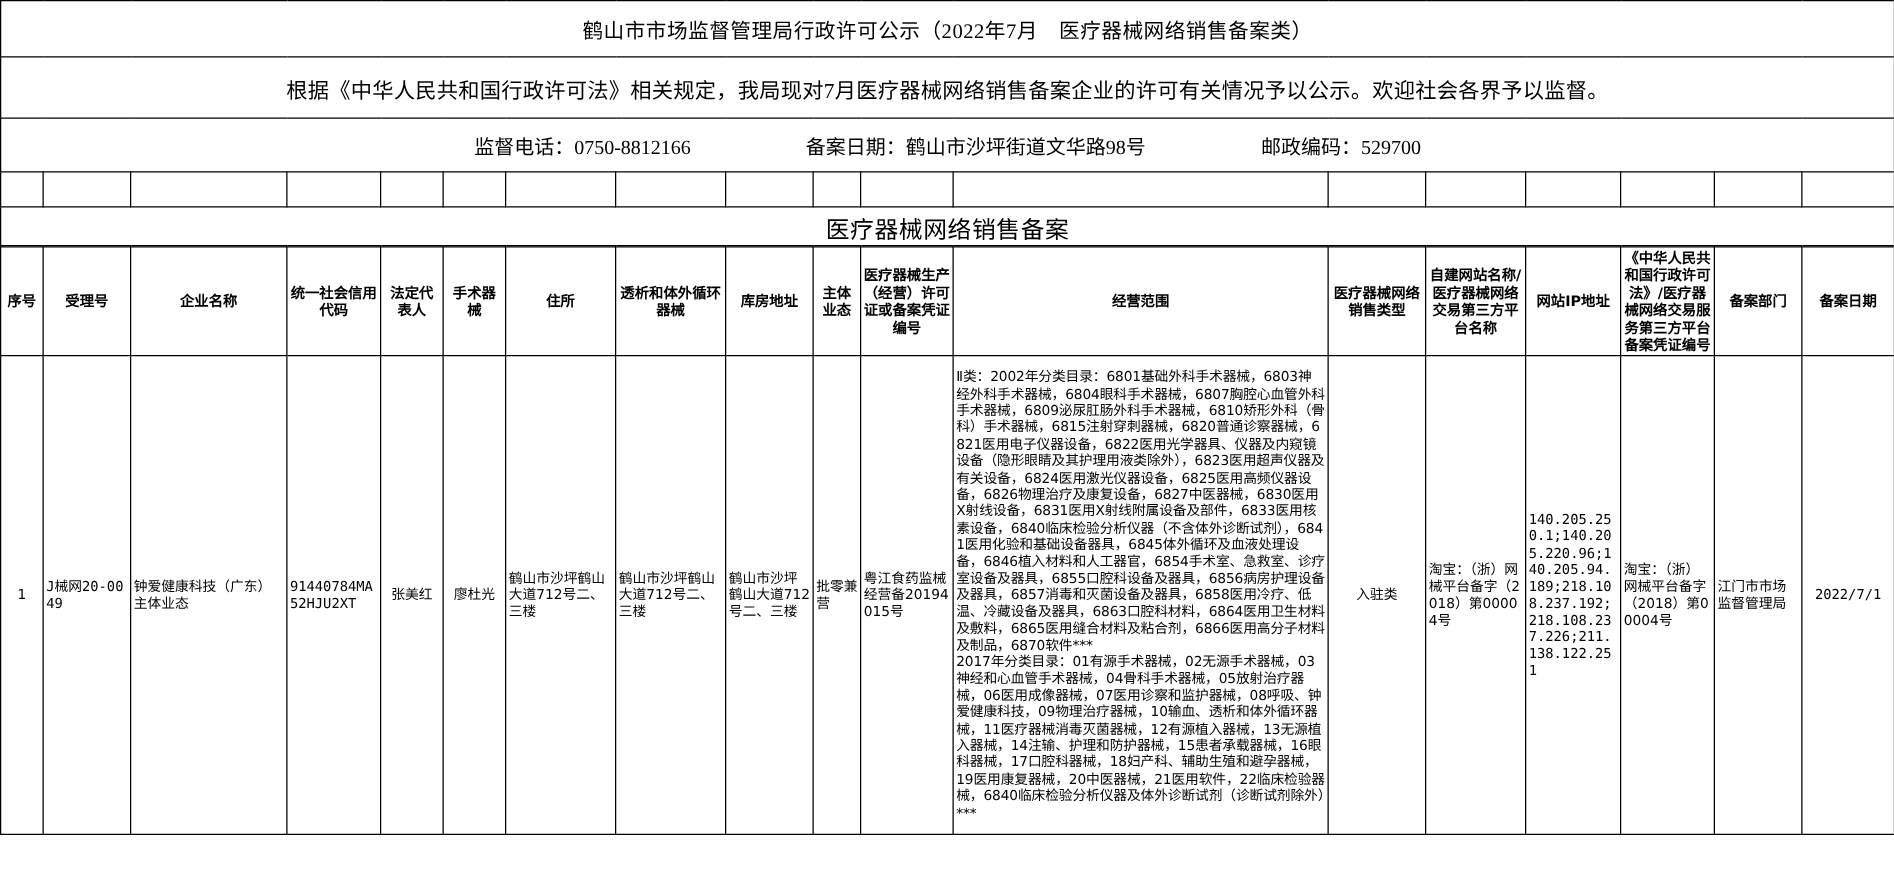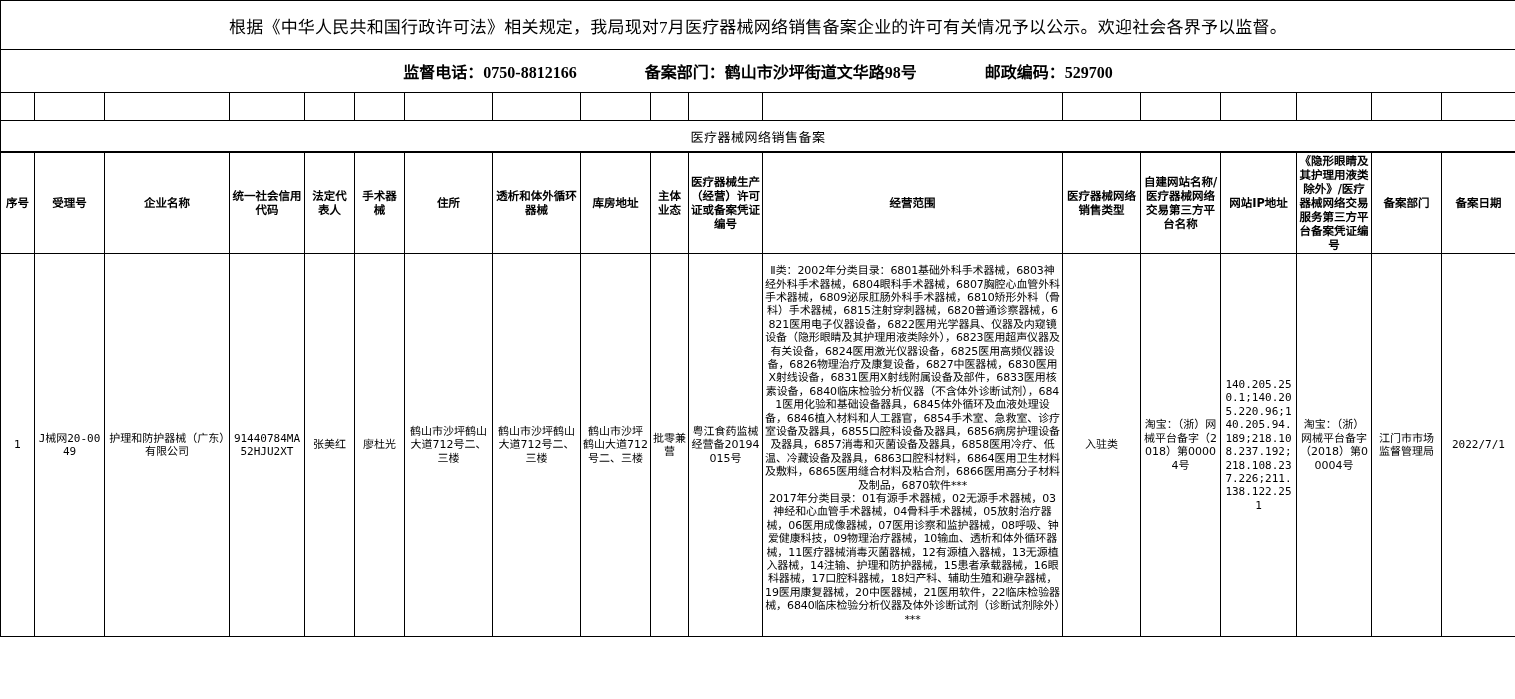--- a/index.html
+++ b/index.html
@@ -50,29 +50,28 @@
     margin-left: 18px;
   }
   .contact-line {
     height: 42px;
     font-size: 16px;
     white-space: nowrap;
   }
   .contact-inner {
     display: flex;
     justify-content: center;
-    gap: 68px;
+    gap: 92px;
     padding: 0 40px;
-    font-weight: bold;
   }
   .contact-inner > span { display: inline-block; }
   .section-title {
     height: 30px;
     text-align: center;
-    font-size: 13px;
+    font-size: 19px;
     font-weight: bold;
     font-family: "DejaVu Sans", "Liberation Sans", sans-serif;
     letter-spacing: 0.5px;
     margin-top: 48px;
   }
   
   .ruler td { height: 27px; }
 
   
   .grid {
@@ -92,21 +91,21 @@
   .grid thead th {
     height: 80px;
     text-align: center;
     font-weight: bold;
     font-size: 11.5px;
     line-height: 1.22;
     overflow: hidden;
   }
   .grid tbody td {
     font-size: 11px;
-    text-align: center;
+    text-align: left;
     vertical-align: middle;
   }
   .c-center { text-align: center !important; }
   .c-num {
     font-family: "DejaVu Sans Mono", "Liberation Mono", monospace;
     font-size: 10.5px;
   }
   .scope-cell {
     font-size: 10.5px;
     line-height: 1.30;
@@ -143,27 +142,30 @@
       <col style="width:300px">
     <col style="width:78px">
       <col style="width:80px">
       <col style="width:76px">
     <col style="width:75px">
       <col style="width:70px">
       <col style="width:74px">
   </colgroup>
   <tbody>
     <tr class="banner-row">
+      <td class="doc-title" colspan="18">鹤山市市场监督管理局行政许可公示（2022年7月　医疗器械网络销售备案类）</td>
+    </tr>
+    <tr class="banner-row">
       <td class="doc-intro" colspan="18">根据《中华人民共和国行政许可法》相关规定，我局现对7月医疗器械网络销售备案企业的许可有关情况予以公示。欢迎社会各界予以监督。</td>
     </tr>
     <tr class="banner-row">
       <td class="contact-line" colspan="18">
         <div class="contact-inner">
           <span>监督电话：0750-8812166</span>
-          <span>备案部门：鹤山市沙坪街道文华路98号</span>
+          <span>备案日期：鹤山市沙坪街道文华路98号</span>
           <span>邮政编码：529700</span>
         </div>
       </td>
     </tr>
     <tr class="ruler">
       <td></td>
         <td></td>
       <td></td>
         <td></td>
       <td></td>
@@ -218,30 +220,30 @@
       <th>手术器械</th>
       <th>住所</th>
       <th>透析和体外循环器械</th>
       <th>库房地址</th>
       <th>主体业态</th>
       <th>医疗器械生产（经营）许可证或备案凭证编号</th>
       <th>经营范围</th>
       <th>医疗器械网络销售类型</th>
       <th>自建网站名称/医疗器械网络交易第三方平台名称</th>
       <th>网站IP地址</th>
-      <th>《隐形眼睛及其护理用液类除外》/医疗器械网络交易服务第三方平台备案凭证编号</th>
+      <th>《中华人民共和国行政许可法》/医疗器械网络交易服务第三方平台备案凭证编号</th>
       <th>备案部门</th>
       <th>备案日期</th>
     </tr>
   </thead>
   <tbody>
     <tr class="tall">
       <td class="c-center">1</td>
       <td class="c-num">J械网20-0049</td>
-      <td>护理和防护器械（广东）有限公司</td>
+      <td>钟爱健康科技（广东）主体业态</td>
       <td class="c-num">91440784MA52HJU2XT</td>
       <td class="c-center">张美红</td>
       <td class="c-center">廖杜光</td>
       <td>鹤山市沙坪鹤山大道712号二、三楼</td>
       <td>鹤山市沙坪鹤山大道712号二、三楼</td>
       <td>鹤山市沙坪鹤山大道712号二、三楼</td>
       <td>批零兼营</td>
       <td>粤江食药监械经营备20194015号</td>
       <td class="scope-cell">
         <p>Ⅱ类：2002年分类目录：6801基础外科手术器械，6803神经外科手术器械，6804眼科手术器械，6807胸腔心血管外科手术器械，6809泌尿肛肠外科手术器械，6810矫形外科（骨科）手术器械，6815注射穿刺器械，6820普通诊察器械，6821医用电子仪器设备，6822医用光学器具、仪器及内窥镜设备（隐形眼睛及其护理用液类除外），6823医用超声仪器及有关设备，6824医用激光仪器设备，6825医用高频仪器设备，6826物理治疗及康复设备，6827中医器械，6830医用X射线设备，6831医用X射线附属设备及部件，6833医用核素设备，6840临床检验分析仪器（不含体外诊断试剂），6841医用化验和基础设备器具，6845体外循环及血液处理设备，6846植入材料和人工器官，6854手术室、急救室、诊疗室设备及器具，6855口腔科设备及器具，6856病房护理设备及器具，6857消毒和灭菌设备及器具，6858医用冷疗、低温、冷藏设备及器具，6863口腔科材料，6864医用卫生材料及敷料，6865医用缝合材料及粘合剂，6866医用高分子材料及制品，6870软件***</p>

